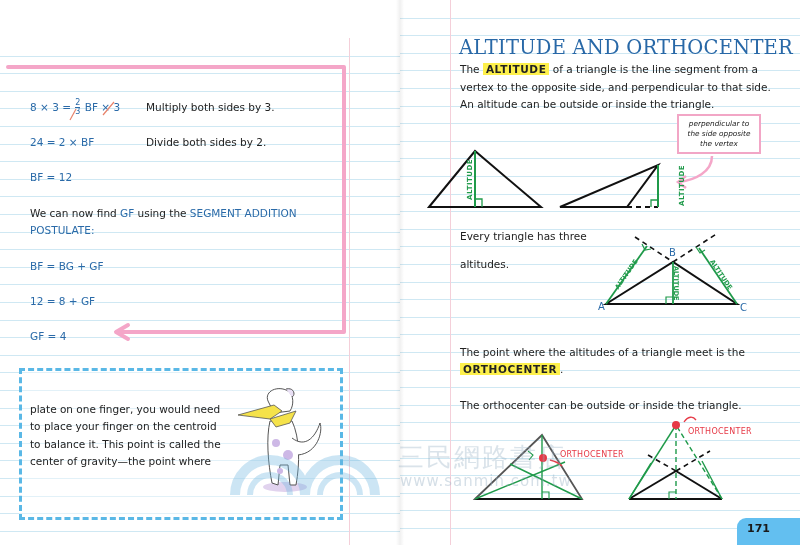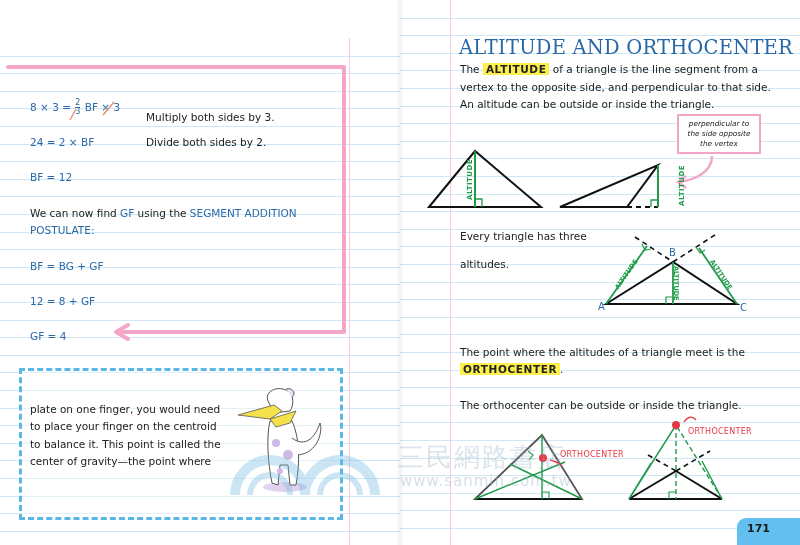--- a/index.html
+++ b/index.html
@@ -75,21 +75,21 @@
     <span style="display:inline-block;vertical-align:middle;text-align:center;font-size:8px;line-height:8px;margin:0 1px;position:relative;top:-1px">
       <span style="display:block;border-bottom:1px solid #2a6aa8">2</span>
       <span style="display:block">3</span>
     </span>
     <span>BF × 3</span>
   </div>
   <svg width="60" height="30" style="left:0;top:0">
     <line x1="70" y1="82" x2="76" y2="71" stroke="#e8826a" stroke-width="1.2"></line>
     <line x1="103" y1="77" x2="114" y2="64" stroke="#e8826a" stroke-width="1.2"></line>
   </svg>
-  <div class="txt" style="left:146px;top:71px">Multiply both sides by 3.</div>
+  <div class="txt" style="left:146px;top:61px">Multiply both sides by 3.</div>
 
   <div class="txt math" style="left:30px;top:96px">24 = 2 × BF</div>
   <div class="txt" style="left:146px;top:96px">Divide both sides by 2.</div>
 
   <div class="txt math" style="left:30px;top:131px">BF = 12</div>
 
   <div class="txt" style="left:30px;top:167px">
     <span>We can now find </span><span class="blue">GF</span><span> using the </span><span class="blue">SEGMENT ADDITION</span>
   </div>
   <div class="txt" style="left:30px;top:184px">

